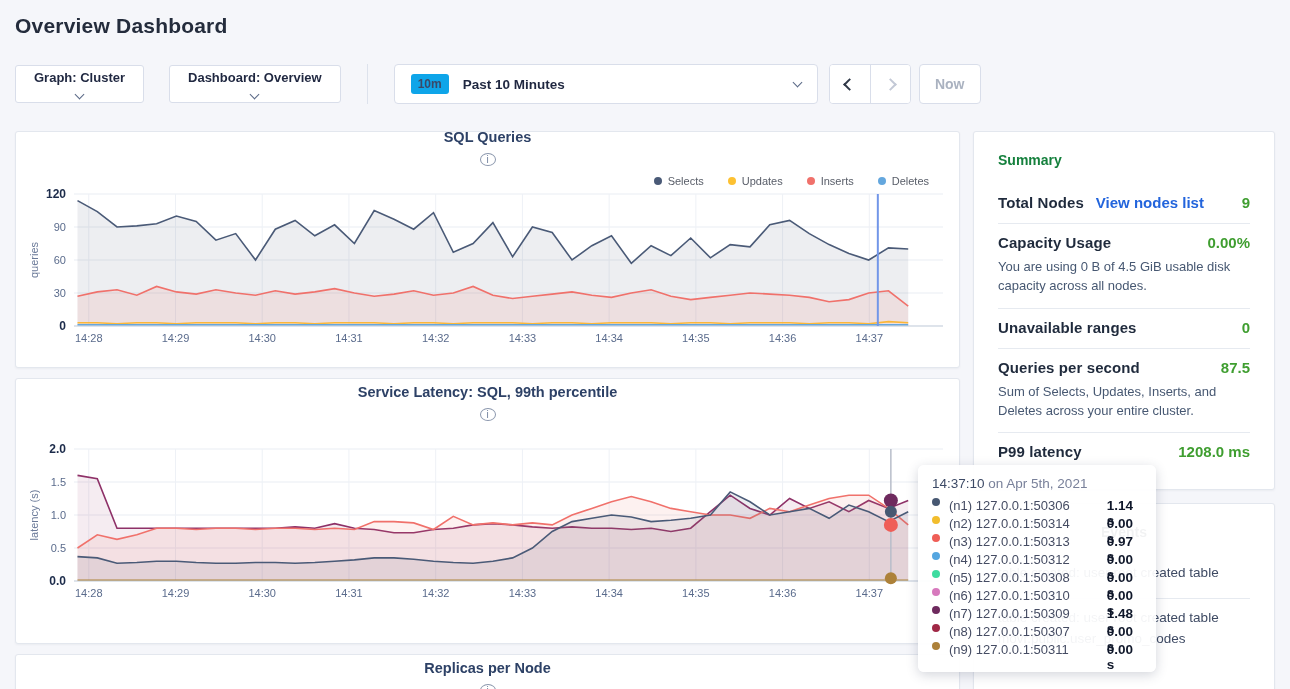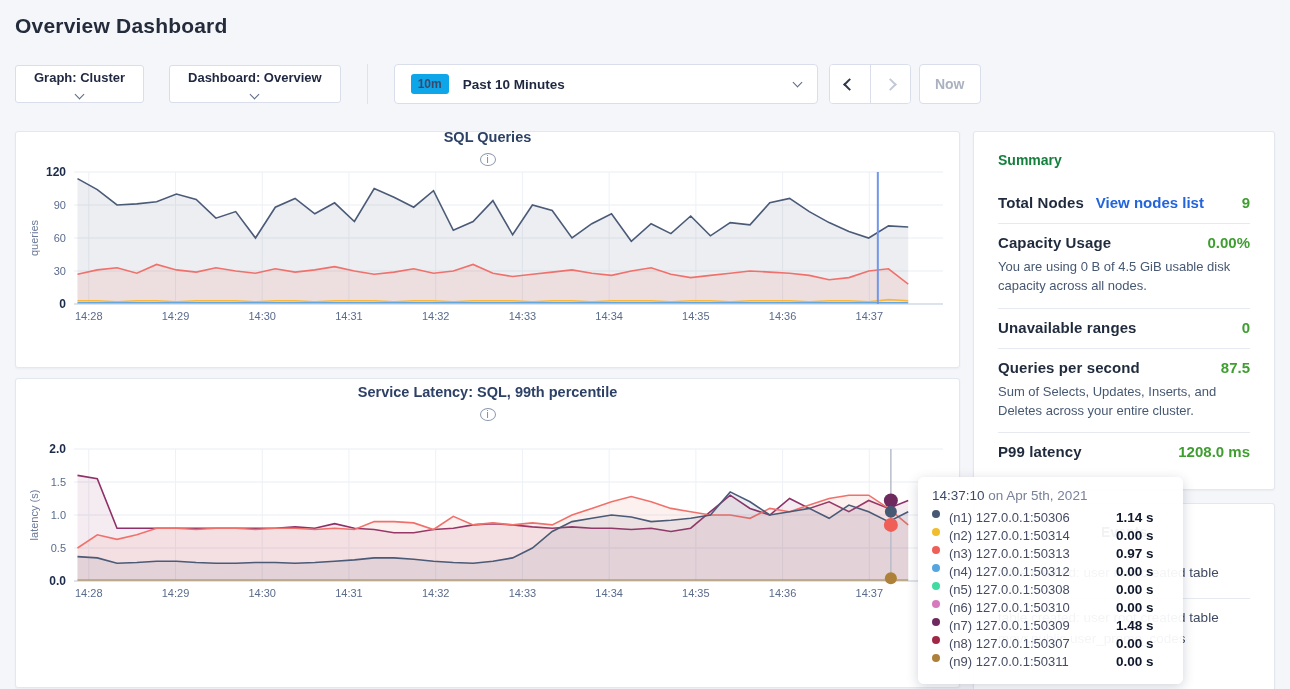--- a/index.html
+++ b/index.html
@@ -46,21 +46,21 @@
   .sum-row:last-child { border-bottom:none; }
   .sum-head { display:flex; align-items:baseline; }
   .sum-label { font-size:15px; font-weight:800; color:#1f2a3c; letter-spacing:.1px; }
   .sum-link { font-size:15px; font-weight:800; color:#2264dc; margin-left:12px; cursor:pointer; }
   .sum-value { margin-left:auto; font-size:15px; font-weight:800; color:#3f9e30; }
   .sum-desc { margin-top:7px; font-size:13px; line-height:1.45; color:#475872; }
   .events-card { padding:20px 24px; height:200px; }
   .events-title { text-align:center; font-size:14px; font-weight:700; color:#1c2436; margin-bottom:14px; }
   .event-item { font-size:13.5px; line-height:1.55; color:#3e4a63; padding:9px 0 14px; border-bottom:1px solid #e6eaf0; }
   .event-item:last-child { border-bottom:none; }
-  .tooltip { position:absolute; left:918px; top:477px; width:265px; background:rgba(255,255,255,.94);
+  .tooltip { position:absolute; left:918px; top:465px; width:238px; background:rgba(255,255,255,.94);
     border-radius:6px; box-shadow:0 3px 12px rgba(55,65,90,.22); padding:11px 14px 12px; z-index:20; }
   .tt-title { font-size:13.5px; color:#3d4a66; margin-bottom:7px; }
   .tt-title .tt-suffix { color:#79819a; }
   .tt-row { display:flex; align-items:flex-start; height:18px; gap:9px; }
   .tt-dot { width:8px; height:8px; border-radius:50%; flex:none; }
   .tt-label { font-size:13px; color:#454c63; width:158px; }
   .tt-value { font-size:13.5px; font-weight:700; color:#0f172a; }
   svg text { font-family:"Liberation Sans", sans-serif; }
 </style>
 </head>
@@ -98,20 +98,38 @@
   </div>
 
   <div class="main">
     <div class="col-left">
 
       <div class="card chart-card" style="height:237px">
         <div class="chart-head">
           <span class="chart-title">SQL Queries</span>
           <span class="info-icon">i</span>
         </div>
+        <div class="legend" id="legend-0">
+            <span class="legend-item">
+              <span class="legend-dot" style="background: rgb(74, 90, 119);"></span>
+              <span>Selects</span>
+            </span>
+            <span class="legend-item">
+              <span class="legend-dot" style="background: rgb(253, 193, 50);"></span>
+              <span>Updates</span>
+            </span>
+            <span class="legend-item">
+              <span class="legend-dot" style="background: rgb(240, 113, 107);"></span>
+              <span>Inserts</span>
+            </span>
+            <span class="legend-item">
+              <span class="legend-dot" style="background: rgb(100, 167, 222);"></span>
+              <span>Deletes</span>
+            </span>
+          </div>
         <div id="chart-0"><svg width="921" height="158" viewBox="0 0 921 158">
               <line x1="46" y1="138" x2="915" y2="138" stroke="#e9edf3" stroke-width="1"></line>
               <line x1="46" y1="105" x2="915" y2="105" stroke="#e9edf3" stroke-width="1"></line>
               <line x1="46" y1="72" x2="915" y2="72" stroke="#e9edf3" stroke-width="1"></line>
               <line x1="46" y1="39" x2="915" y2="39" stroke="#e9edf3" stroke-width="1"></line>
               <line x1="46" y1="6" x2="915" y2="6" stroke="#e9edf3" stroke-width="1"></line>
               <line x1="60.773" y1="6" x2="60.773" y2="138" stroke="#eef1f6" stroke-width="1"></line>
               <line x1="147.4992" y1="6" x2="147.4992" y2="138" stroke="#eef1f6" stroke-width="1"></line>
               <line x1="234.2254" y1="6" x2="234.2254" y2="138" stroke="#eef1f6" stroke-width="1"></line>
               <line x1="320.9516" y1="6" x2="320.9516" y2="138" stroke="#eef1f6" stroke-width="1"></line>
@@ -141,21 +159,21 @@
               <text x="407.6778" y="154" fill="#5a6b8c" font-size="11" text-anchor="middle">14:32</text>
               <text x="494.404" y="154" fill="#5a6b8c" font-size="11" text-anchor="middle">14:33</text>
               <text x="581.1302000000001" y="154" fill="#5a6b8c" font-size="11" text-anchor="middle">14:34</text>
               <text x="667.8564" y="154" fill="#5a6b8c" font-size="11" text-anchor="middle">14:35</text>
               <text x="754.5826" y="154" fill="#5a6b8c" font-size="11" text-anchor="middle">14:36</text>
               <text x="841.3088" y="154" fill="#5a6b8c" font-size="11" text-anchor="middle">14:37</text>
               <text transform="translate(10 72) rotate(-90)" fill="#6b7a99" font-size="11" text-anchor="middle">queries</text>
             </svg></div>
       </div>
 
-      <div class="card chart-card" style="height:310px">
+      <div class="card chart-card" style="height:266px">
         <div class="chart-head" style="margin-top:8px">
           <span class="chart-title">Service Latency: SQL, 99th percentile</span>
           <span class="info-icon">i</span>
         </div>
         <div style="height:22px"></div>
         <div id="chart-1"><svg width="921" height="158" viewBox="0 0 921 158">
               <line x1="46" y1="138" x2="915" y2="138" stroke="#e9edf3" stroke-width="1"></line>
               <line x1="46" y1="105" x2="915" y2="105" stroke="#e9edf3" stroke-width="1"></line>
               <line x1="46" y1="72" x2="915" y2="72" stroke="#e9edf3" stroke-width="1"></line>
               <line x1="46" y1="39" x2="915" y2="39" stroke="#e9edf3" stroke-width="1"></line>

